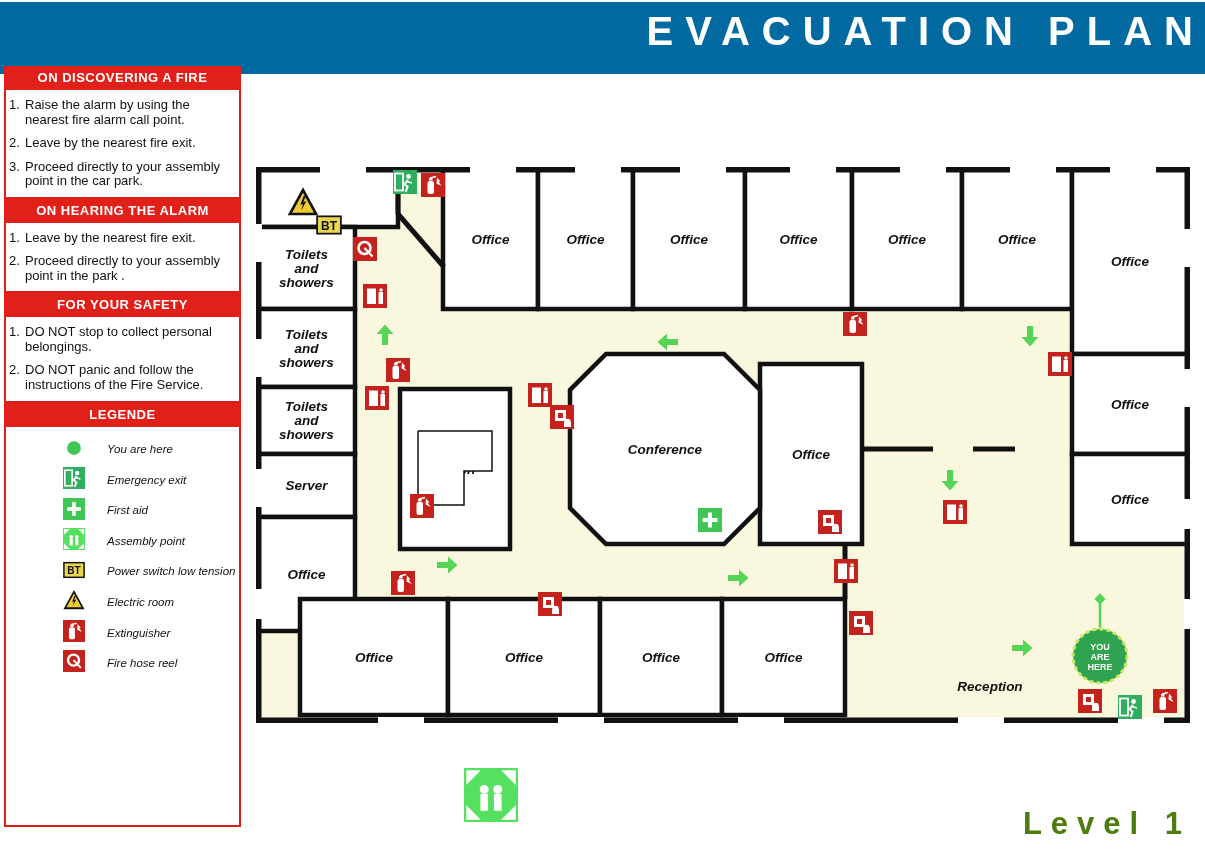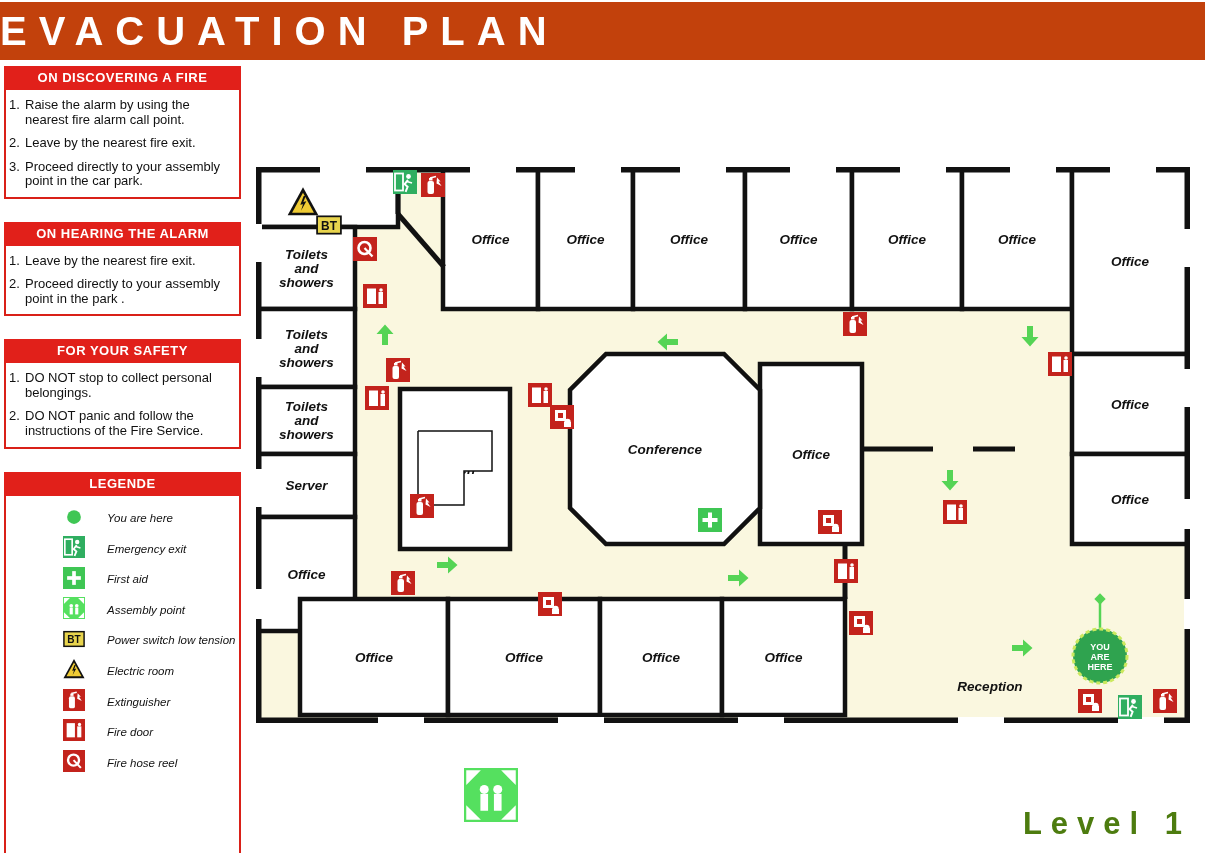--- a/index.html
+++ b/index.html
@@ -1,26 +1,26 @@
 <!DOCTYPE html>
 <html><head>
 <meta charset="utf-8">
 <style>
   html,body{margin:0;padding:0;}
   body{width:1205px;height:853px;position:relative;background:#ffffff;
        font-family:"Liberation Sans", sans-serif;overflow:hidden;}
 
   
-  .banner{position:absolute;left:0;top:2px;width:1205px;height:58px;background:#c2410c;
+  .banner{position:absolute;left:0;top:2px;width:1205px;height:72px;background:#0369a1;
           color:#ffffff;font-weight:bold;font-size:40px;letter-spacing:12px;
-          text-align:left;line-height:58px;}
+          text-align:right;line-height:58px;}
 
   
   .sidebar{position:absolute;left:4px;top:66px;width:237px;}
-  .sec{margin-bottom:23px;}
+  .sec{margin-bottom:0;}
   .sec-header{background:#e1201a;color:#fff;font-weight:bold;font-size:13px;
               text-align:center;height:24px;line-height:24px;letter-spacing:.5px;}
   .sec-body{background:#fff;border:2px solid #d92018;border-top:none;
             padding:8px 3px 6px 3px;font-size:13px;color:#111;line-height:1.12;}
   .li{display:flex;margin-bottom:9px;}
   .li:last-child{margin-bottom:2px;}
   .li .num{width:16px;flex:0 0 16px;}
   .li .txt{flex:1;}
   .legend-body{height:382px;padding-top:10px;}
   .lg-row{display:flex;align-items:center;margin-bottom:5px;min-height:22px;}
@@ -126,26 +126,20 @@
           <span class="lg-icon"><svg width="22" height="22" viewBox="0 0 24 24">
               <use href="#sym-warning"></use>
             </svg></span>
           <span class="lg-label">Electric room</span>
         </div>
         <div class="lg-row">
           <span class="lg-icon"><svg width="22" height="22" viewBox="0 0 24 24">
               <use href="#sym-ext"></use>
             </svg></span>
           <span class="lg-label">Extinguisher</span>
-        </div>
-        <div class="lg-row">
-          <span class="lg-icon"><svg width="22" height="22" viewBox="0 0 24 24">
-              <use href="#sym-firedoor"></use>
-            </svg></span>
-          <span class="lg-label">Fire door</span>
         </div>
         <div class="lg-row">
           <span class="lg-icon"><svg width="22" height="22" viewBox="0 0 24 24">
               <use href="#sym-hosereel"></use>
             </svg></span>
           <span class="lg-label">Fire hose reel</span>
         </div>
       </div>
   </div>
 </div>

